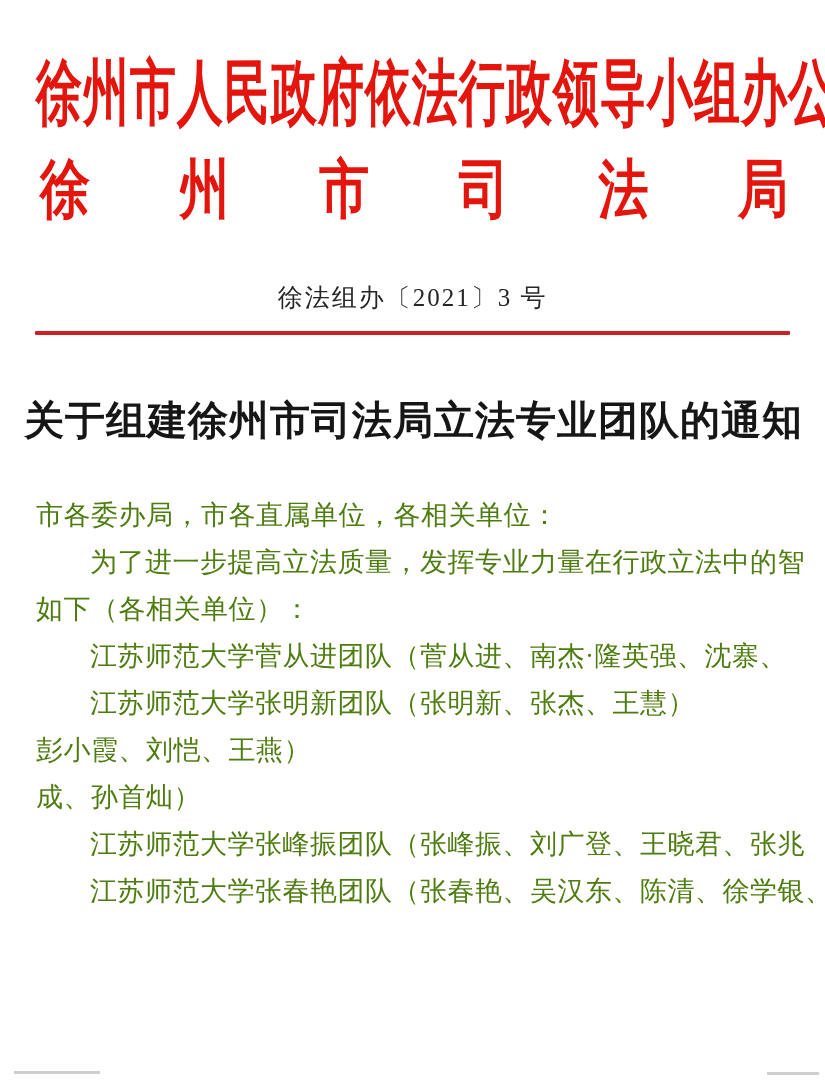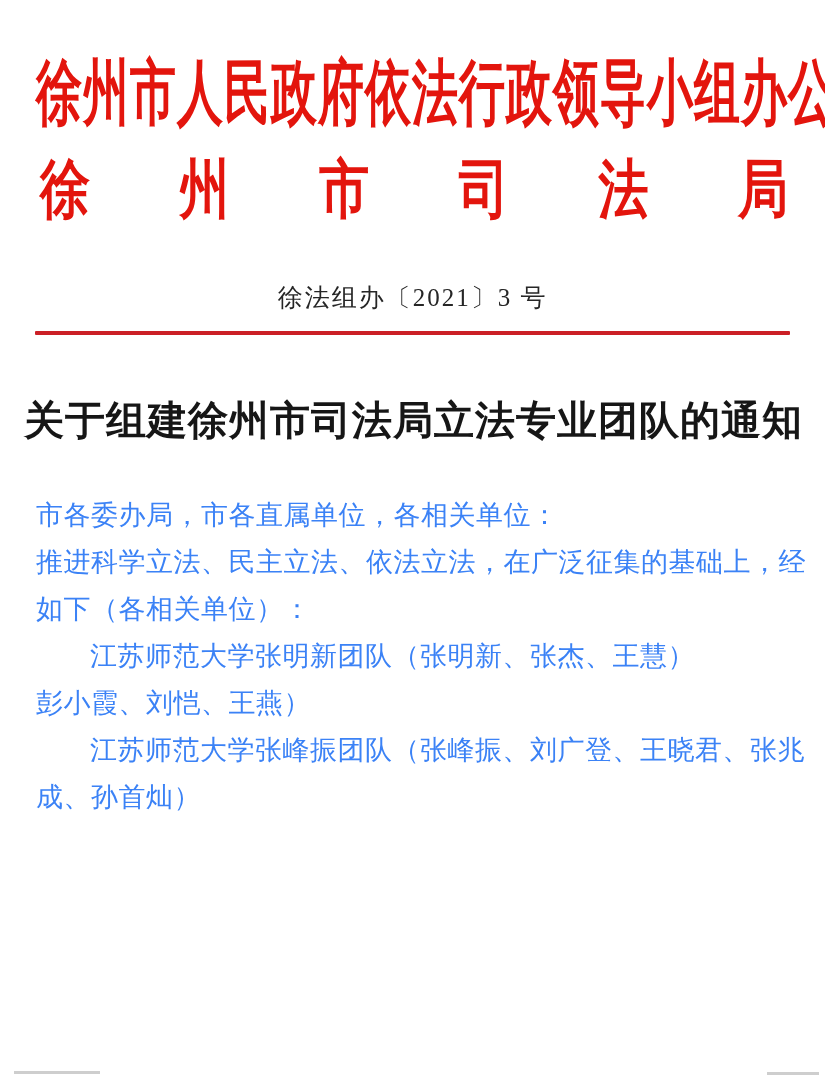--- a/index.html
+++ b/index.html
@@ -84,21 +84,21 @@
   }
 
   
   .bodytext {
     position: absolute;
     top: 492px;
     left: 36px;
     width: 755px;
     font-size: 27px;
     line-height: 47px;
-    color: #3b82f6;
+    color: #4d7c0f;
   }
   .line {
     white-space: nowrap;
     letter-spacing: 0.5px;
   }
   .line.indent {
     padding-left: 54px;
   }
 
   
@@ -128,24 +128,26 @@
   </div>
 
   <div class="docno">徐法组办〔2021〕3 号</div>
 
   <div class="rule"></div>
 
   <h1 class="title">关于组建徐州市司法局立法专业团队的通知</h1>
 
   <main class="bodytext">
     <div class="line">市各委办局，市各直属单位，各相关单位：</div>
-    <div class="line">推进科学立法、民主立法、依法立法，在广泛征集的基础上，经</div>
+    <div class="line indent">为了进一步提高立法质量，发挥专业力量在行政立法中的智</div>
     <div class="line">如下（各相关单位）：</div>
+    <div class="line indent">江苏师范大学菅从进团队（菅从进、南杰·隆英强、沈寨、</div>
     <div class="line indent">江苏师范大学张明新团队（张明新、张杰、王慧）</div>
     <div class="line">彭小霞、刘恺、王燕）</div>
+    <div class="line">成、孙首灿）</div>
     <div class="line indent">江苏师范大学张峰振团队（张峰振、刘广登、王晓君、张兆</div>
-    <div class="line">成、孙首灿）</div>
+    <div class="line indent">江苏师范大学张春艳团队（张春艳、吴汉东、陈清、徐学银、</div>
   </main>
 
   <div class="artifact left"></div>
   <div class="artifact right"></div>
 
 </div>
 
 </body></html>

